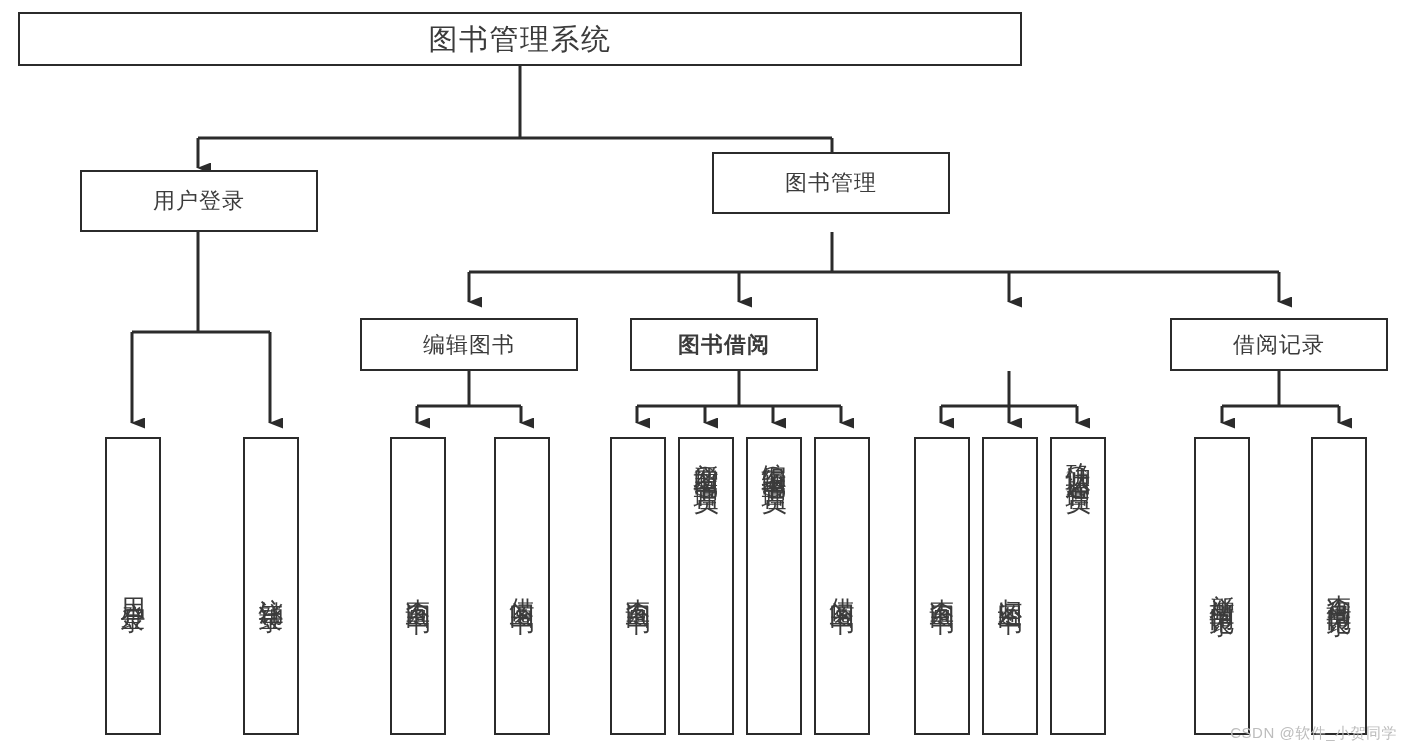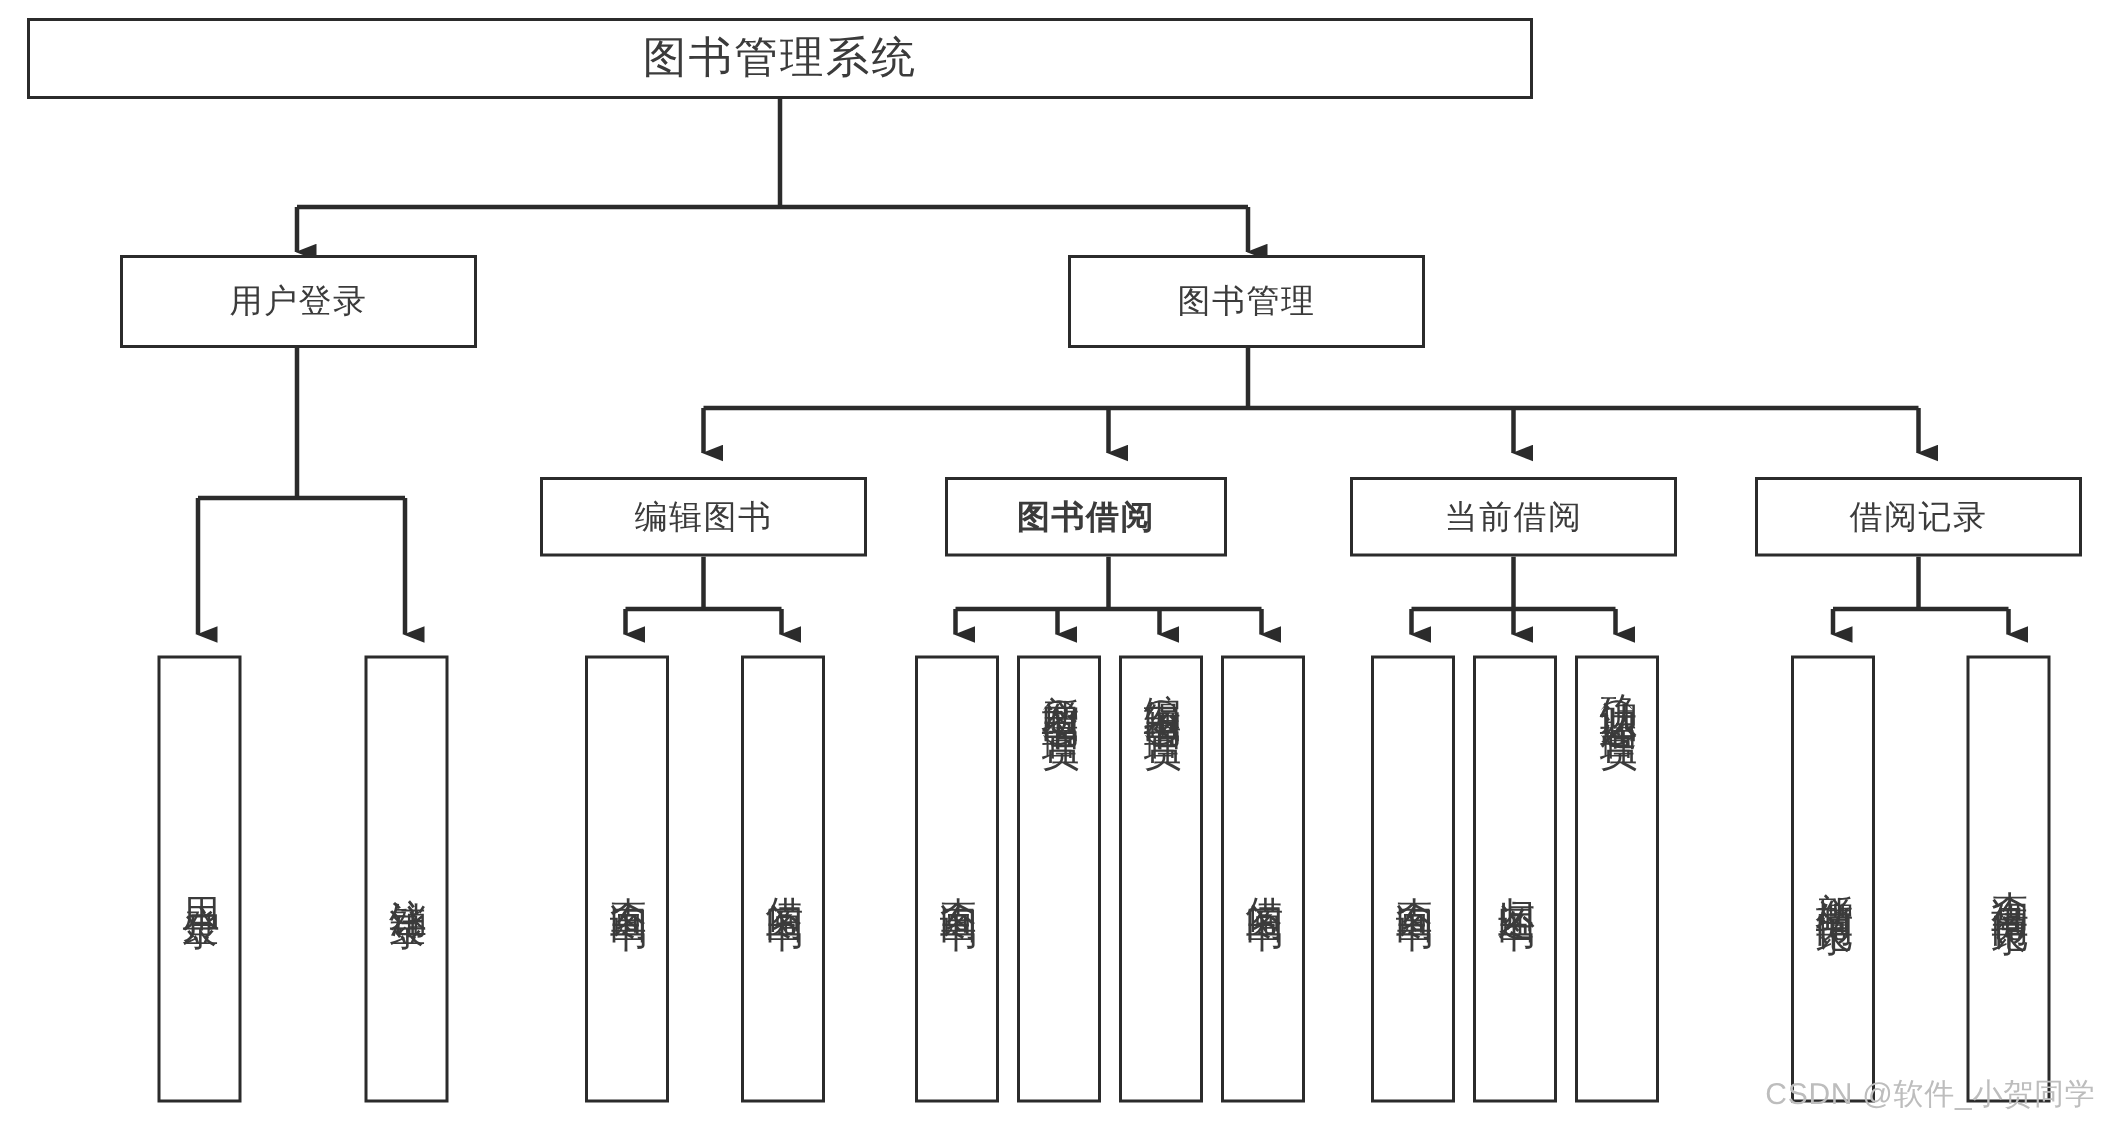--- a/index.html
+++ b/index.html
@@ -72,21 +72,21 @@
     align-items: flex-start;
   }
   .node.v.mid-text {
     align-items: center;
     padding-top: 0;
   }
   .watermark {
     position: absolute;
     right: 8px;
     bottom: 4px;
-    font-size: 20px;
+    font-size: 15px;
     color: #bdbdbd;
     letter-spacing: 0.5px;
     white-space: nowrap;
     font-family: "Liberation Sans", "DejaVu Sans", sans-serif;
   }
 </style>
 </head>
 <body>
 
 <div id="canvas">
@@ -142,35 +142,32 @@
   </svg>
 
   <div class="node h root" style="left:18px; top:12px; width:1004px; height:54px;">
     <span class="lbl">图书管理系统</span>
   </div>
 
   <div class="node h" style="left:80px; top:170px; width:238px; height:62px;">
     <span class="lbl">用户登录</span>
   </div>
 
-  <div class="node h" style="left:712px; top:170px; width:238px; height:62px;">
+  <div class="node h" style="left:712px; top:152px; width:238px; height:62px;">
     <span class="lbl">图书管理</span>
   </div>
 
   <div class="node h" style="left:360px; top:318px; width:218px; height:53px;">
     <span class="lbl">编辑图书</span>
   </div>
 
   <div class="node h" style="left:630px; top:318px; width:188px; height:53px;font-weight:bold;">
     <span class="lbl">图书借阅</span>
   </div>
 
-  <div class="node h" style="left:900px; top:318px; width:218px; height:53px;">
-    <span class="lbl">当前借阅</span>
-  </div>
 
   <div class="node h" style="left:1170px; top:318px; width:218px; height:53px;">
     <span class="lbl">借阅记录</span>
   </div>
 
   <div class="node v mid-text" style="left:105px; top:437px; width:56px; height:298px;">
     <span class="lbl">用户登录</span>
   </div>
 
   <div class="node v mid-text" style="left:243px; top:437px; width:56px; height:298px;">

